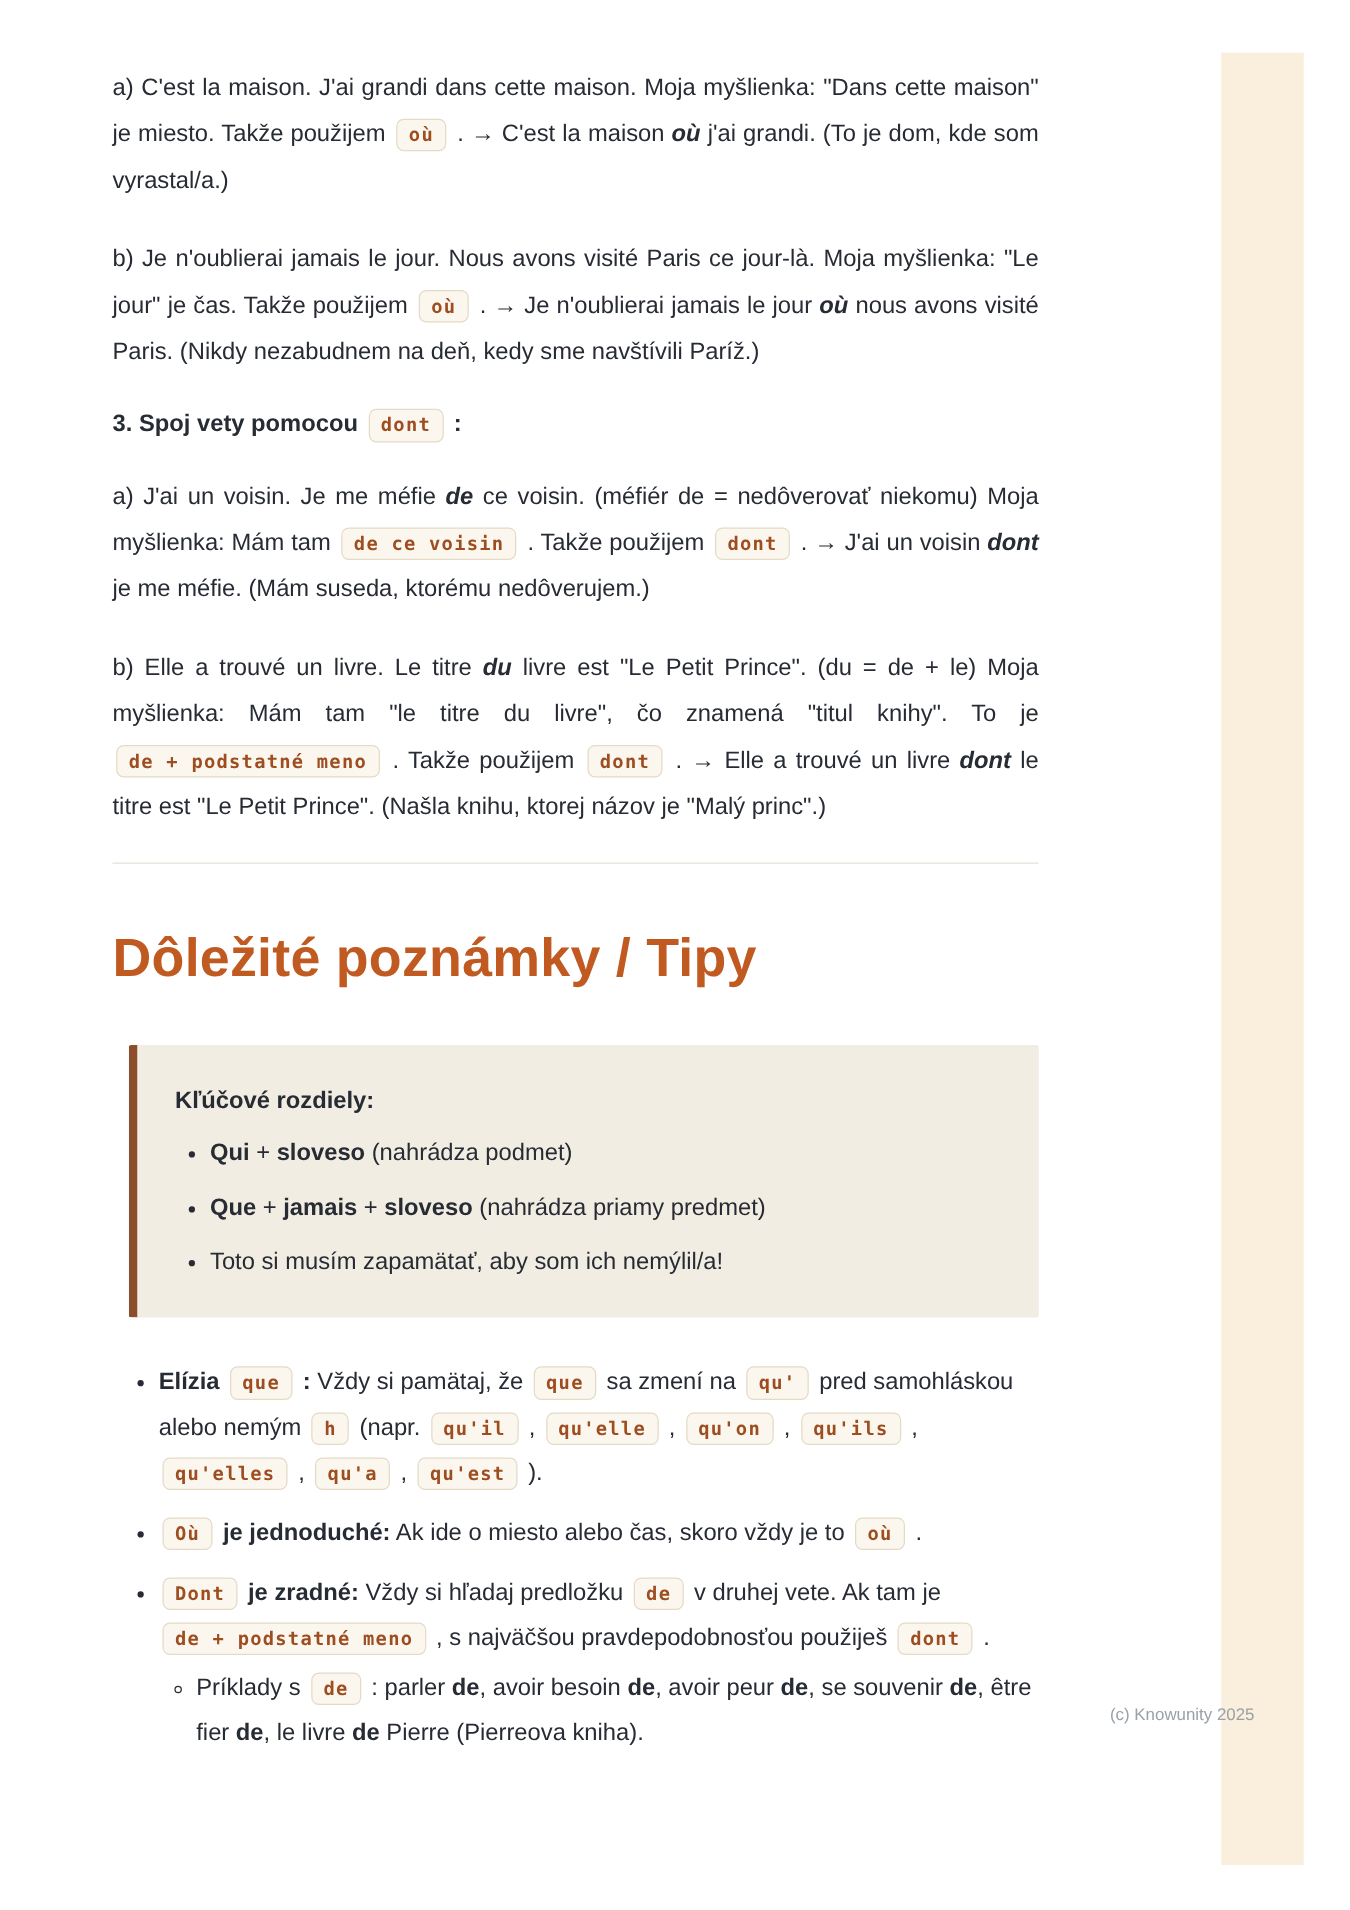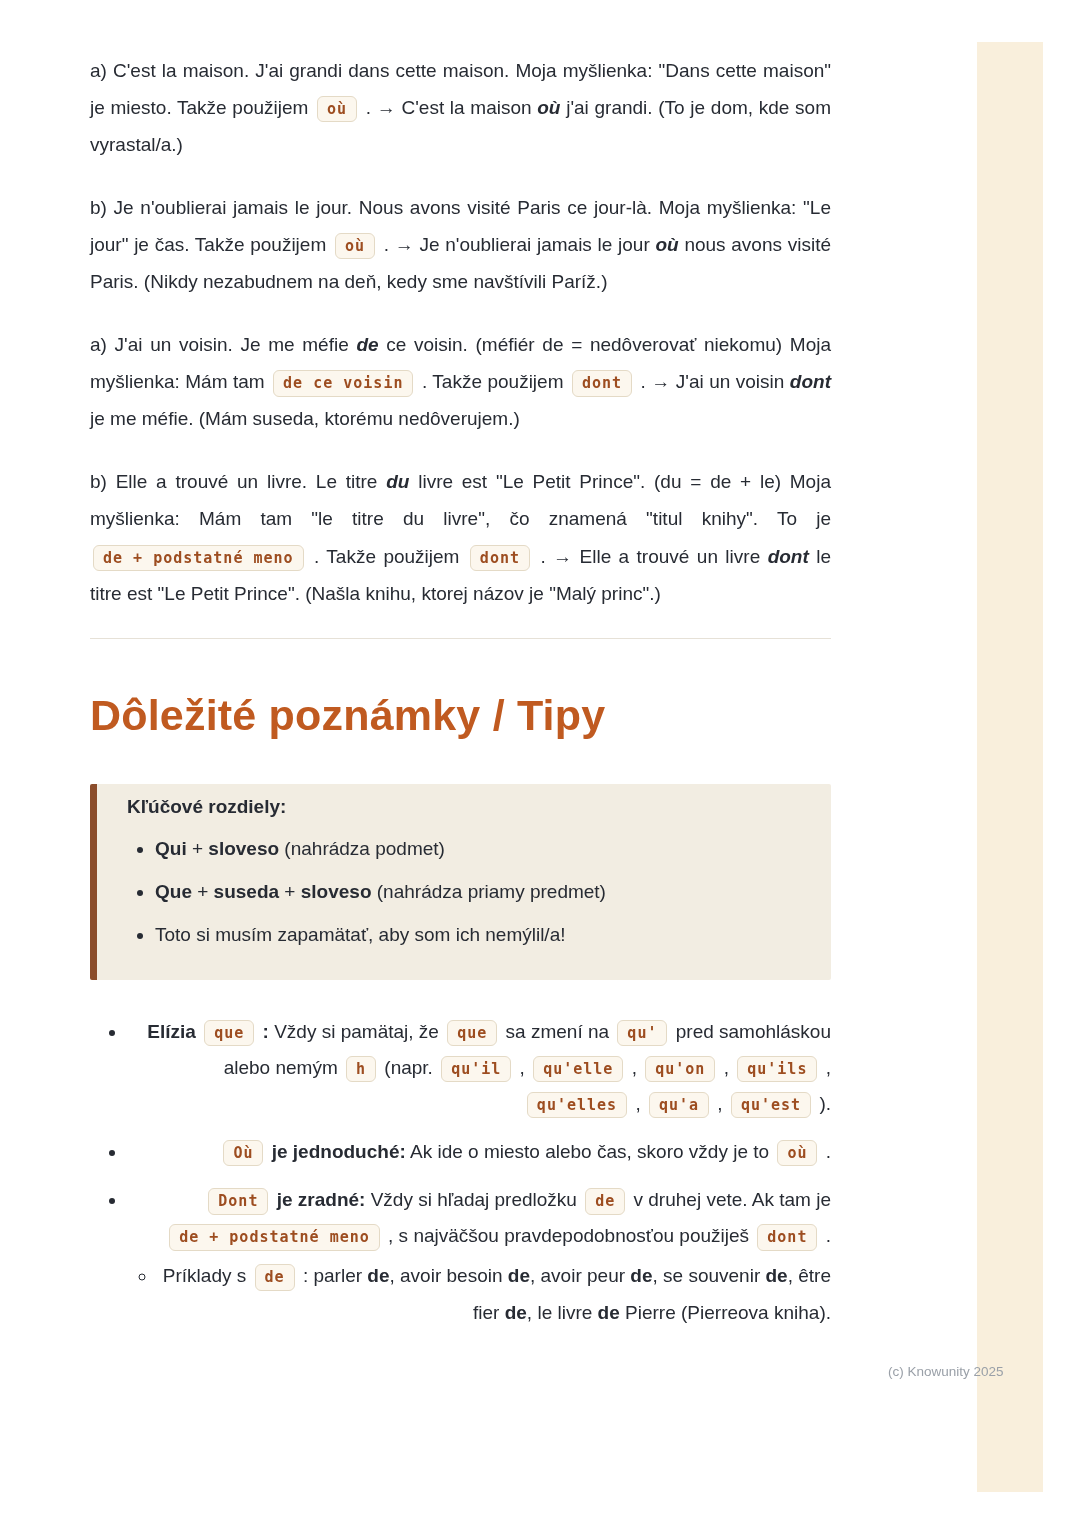--- a/index.html
+++ b/index.html
@@ -62,26 +62,27 @@
     font-size: 43px;
     font-weight: 700;
     color: var(--accent_heading, #c05a20);
     margin: 52px 0 44px;
     letter-spacing: 0.2px;
   }
   .callout {
     background: var(--callout_bg, #f2ede2);
     border-left: 7px solid var(--callout_border, #8b4d2b);
     border-radius: 2px;
-    padding: 12px 30px 16px;
+    padding: 34px 30px 16px;
+    margin-left: 13px;
   }
   .callout-title { font-size: 19px; font-weight: 700; margin: 0 0 16px; }
   .callout-list { margin: 0; padding-left: 28px; }
   .callout-item { font-size: 19px; line-height: 1.55; margin-bottom: 14px; }
-  .notes-list { margin: 34px 0 0; padding-left: 37px; text-align: right; }
+  .notes-list { margin: 34px 0 0; padding-left: 37px; }
   .note-item { font-size: 19px; line-height: 1.9; margin-bottom: 12px; }
   .sub-list { margin: 4px 0 0; padding-left: 30px; list-style-type: circle; }
   .sub-item { font-size: 19px; line-height: 1.9; }
   .footer {
     position: absolute;
     left: 888px; top: 1364px;
     font-size: 13.5px;
     color: var(--footer_text, #9aa0a8);
     z-index: 2;
   }
@@ -91,34 +92,35 @@
 
 <div class="edge-strip"></div>
 
 <div class="content">
 
 
   <p class="para"><span class="seg-italic">a) C'est la maison. J'ai grandi dans cette maison. Moja myšlienka: </span><span class="seg-normal">"Dans cette maison" je miesto. Takže použijem </span><span class="seg-code">où</span><span class="seg-normal"> . → </span><span class="seg-italic">C'est la maison </span><span class="seg-bolditalic">où</span><span class="seg-italic"> j'ai grandi.</span><span class="seg-normal"> (To je dom, </span><span class="seg-italic">kde</span><span class="seg-normal"> som vyrastal/a.)</span></p>
 
   <p class="para"><span class="seg-italic">b) Je n'oublierai jamais le jour. Nous avons visité Paris ce jour-là. Moja myšlienka: </span><span class="seg-normal">"Le jour" je čas. Takže použijem </span><span class="seg-code">où</span><span class="seg-normal"> . → </span><span class="seg-italic">Je n'oublierai jamais le jour </span><span class="seg-bolditalic">où</span><span class="seg-italic"> nous avons visité Paris.</span><span class="seg-normal"> (Nikdy nezabudnem na deň, </span><span class="seg-italic">kedy</span><span class="seg-normal"> sme navštívili Paríž.)</span></p>
 
+  <h3 class="sec-heading"><span class="seg-bold">3. Spoj vety pomocou </span><span class="seg-code">dont</span><span class="seg-bold"> :</span></h3>
 
   <p class="para"><span class="seg-italic">a) J'ai un voisin. Je me méfie </span><span class="seg-bolditalic">de</span><span class="seg-italic"> ce voisin.</span><span class="seg-normal"> (méfiér de = nedôverovať niekomu) </span><span class="seg-italic">Moja myšlienka: </span><span class="seg-normal">Mám tam </span><span class="seg-code">de ce voisin</span><span class="seg-normal"> . Takže použijem </span><span class="seg-code">dont</span><span class="seg-normal"> . → </span><span class="seg-italic">J'ai un voisin </span><span class="seg-bolditalic">dont</span><span class="seg-italic"> je me méfie.</span><span class="seg-normal"> (Mám suseda, </span><span class="seg-italic">ktorému</span><span class="seg-normal"> nedôverujem.)</span></p>
 
   <p class="para"><span class="seg-italic">b) Elle a trouvé un livre. Le titre </span><span class="seg-bolditalic">du</span><span class="seg-italic"> livre est "Le Petit Prince".</span><span class="seg-normal"> (du = de + le) </span><span class="seg-italic">Moja myšlienka: </span><span class="seg-normal">Mám tam "le titre du livre", čo znamená "titul </span><span class="seg-italic">knihy</span><span class="seg-normal">". To je </span><span class="seg-code">de + podstatné meno</span><span class="seg-normal"> . Takže použijem </span><span class="seg-code">dont</span><span class="seg-normal"> . → </span><span class="seg-italic">Elle a trouvé un livre </span><span class="seg-bolditalic">dont</span><span class="seg-italic"> le titre est "Le Petit Prince".</span><span class="seg-normal"> (Našla knihu, </span><span class="seg-italic">ktorej</span><span class="seg-normal"> názov je "Malý princ".)</span></p>
 
   <hr class="divider">
 
   <h1 class="tips-title">Dôležité poznámky / Tipy</h1>
 
   <div class="callout">
     <p class="callout-title">Kľúčové rozdiely:</p>
     <ul class="callout-list">
       <li class="callout-item"><span class="seg-bold">Qui</span><span class="seg-normal"> + </span><span class="seg-bold">sloveso</span><span class="seg-normal"> (nahrádza podmet)</span></li>
-      <li class="callout-item"><span class="seg-bold">Que</span><span class="seg-normal"> + </span><span class="seg-bold">suseda</span><span class="seg-normal"> + </span><span class="seg-bold">sloveso</span><span class="seg-normal"> (nahrádza priamy predmet)</span></li>
+      <li class="callout-item"><span class="seg-bold">Que</span><span class="seg-normal"> + </span><span class="seg-bold">jamais</span><span class="seg-normal"> + </span><span class="seg-bold">sloveso</span><span class="seg-normal"> (nahrádza priamy predmet)</span></li>
       <li class="callout-item"><span class="seg-italic">Toto si musím zapamätať, aby som ich nemýlil/a!</span></li>
     </ul>
   </div>
 
   <ul class="notes-list">
     <li class="note-item"><span class="seg-bold">Elízia </span><span class="seg-code">que</span><span class="seg-bold"> :</span><span class="seg-normal"> Vždy si pamätaj, že </span><span class="seg-code">que</span><span class="seg-normal"> sa zmení na </span><span class="seg-code">qu'</span><span class="seg-normal"> pred samohláskou alebo nemým </span><span class="seg-code">h</span><span class="seg-normal"> (napr. </span><span class="seg-code">qu'il</span><span class="seg-normal"> , </span><span class="seg-code">qu'elle</span><span class="seg-normal"> , </span><span class="seg-code">qu'on</span><span class="seg-normal"> , </span><span class="seg-code">qu'ils</span><span class="seg-normal"> , </span><span class="seg-code">qu'elles</span><span class="seg-normal"> , </span><span class="seg-code">qu'a</span><span class="seg-normal"> , </span><span class="seg-code">qu'est</span><span class="seg-normal"> ).</span></li>
     <li class="note-item"><span class="seg-code">Où</span><span class="seg-bold"> je jednoduché:</span><span class="seg-normal"> Ak ide o miesto alebo čas, skoro vždy je to </span><span class="seg-code">où</span><span class="seg-normal"> .</span></li>
     <li class="note-item">
       <span class="note-text"><span class="seg-code">Dont</span><span class="seg-bold"> je zradné:</span><span class="seg-normal"> Vždy si hľadaj predložku </span><span class="seg-code">de</span><span class="seg-normal"> v druhej vete. Ak tam je </span><span class="seg-code">de + podstatné meno</span><span class="seg-normal"> , s najväčšou pravdepodobnosťou použiješ </span><span class="seg-code">dont</span><span class="seg-normal"> .</span></span>
       <ul class="sub-list">

